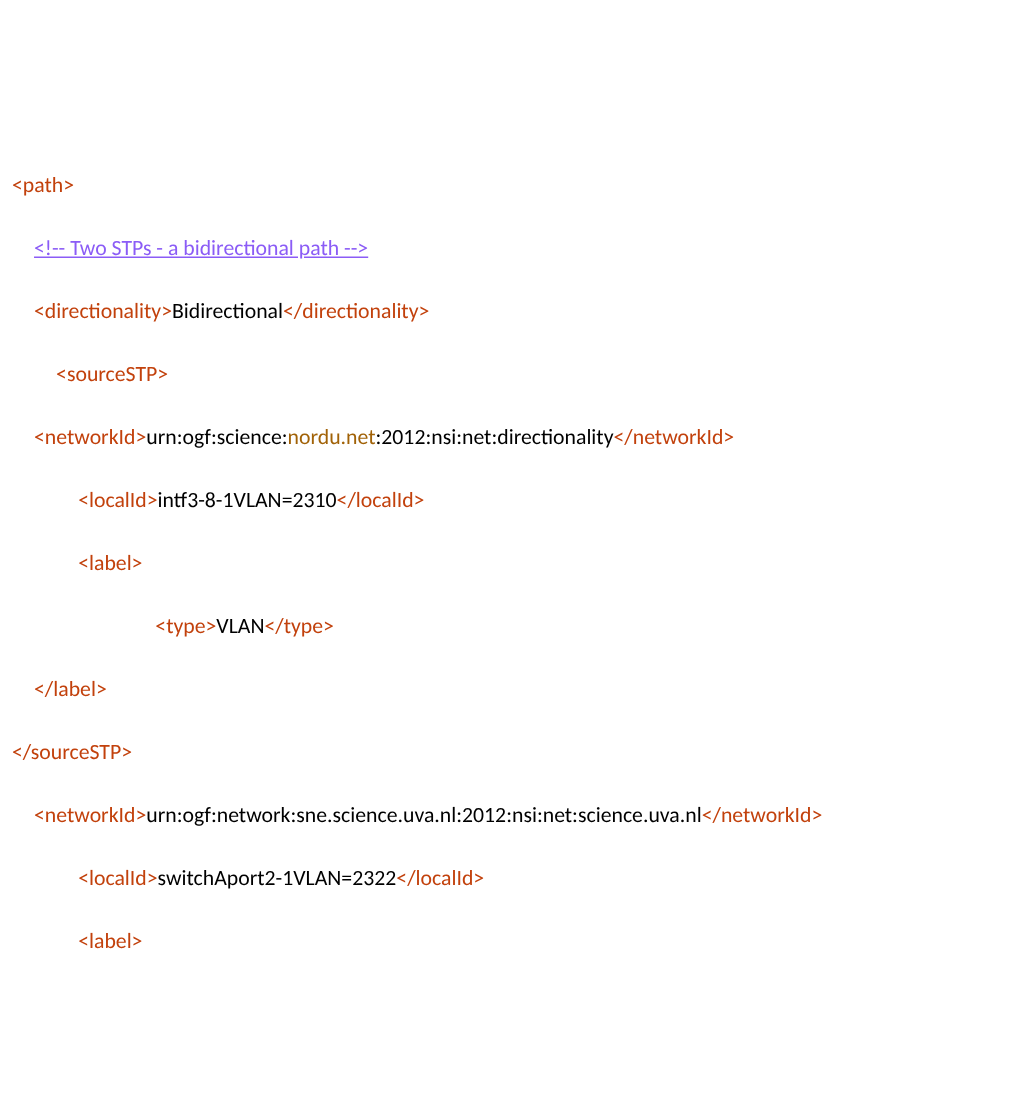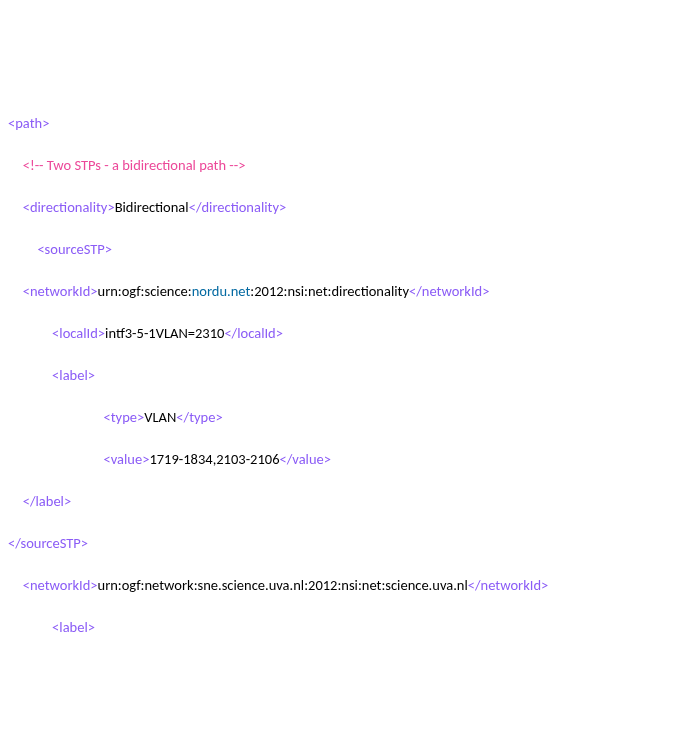--- a/index.html
+++ b/index.html
@@ -11,46 +11,46 @@
     line-height: 1.45;
     color: #000;
     white-space: pre;
   }
   .code-block {
     display: block;
   }
   .line {
     display: block;
   }
-  .brown { color: #8b5cf6; }
-  .blue { color: #0369a1; }
-  .green { color: #ec4899; }
+  .brown { color: #c2410c; }
+  .blue { color: #a16207; }
+  .green { color: #8b5cf6; text-decoration: underline; }
   .i1 { margin-left: 2ch; }
   .i2 { margin-left: 4ch; }
   .i3 { margin-left: 6ch; }
   .i65 { margin-left: 13ch; }
 </style>
 </head>
 <body>
 
 
 
 <div class="code-block">
 <span class="line"><span class="brown">&lt;path&gt;</span></span>
 <span class="line i1"><span class="green">&lt;!-- Two STPs - a bidirectional path --&gt;</span></span>
 <span class="line i1"><span class="brown">&lt;directionality&gt;</span><span>Bidirectional</span><span class="brown">&lt;/directionality&gt;</span></span>
 <span class="line i2"><span class="brown">&lt;sourceSTP&gt;</span></span>
 <span class="line i1"><span class="brown">&lt;networkId&gt;</span><span>urn:ogf:science:</span><span class="blue">nordu.net</span><span>:2012:nsi:net:directionality</span><span class="brown">&lt;/networkId&gt;</span></span>
-<span class="line i3"><span class="brown">&lt;localId&gt;</span><span>intf3-5-1VLAN=2310</span><span class="brown">&lt;/localId&gt;</span></span>
+<span class="line i3"><span class="brown">&lt;localId&gt;</span><span>intf3-8-1VLAN=2310</span><span class="brown">&lt;/localId&gt;</span></span>
 <span class="line i3"><span class="brown">&lt;label&gt;</span></span>
 <span class="line i65"><span class="brown">&lt;type&gt;</span><span>VLAN</span><span class="brown">&lt;/type&gt;</span></span>
-<span class="line i65"><span class="brown">&lt;value&gt;</span><span>1719-1834,2103-2106</span><span class="brown">&lt;/value&gt;</span></span>
 <span class="line i1"><span class="brown">&lt;/label&gt;</span></span>
 <span class="line"><span class="brown">&lt;/sourceSTP&gt;</span></span>
 <span class="line i1"><span class="brown">&lt;networkId&gt;</span><span>urn:ogf:network:sne.science.uva.nl:2012:nsi:net:science.uva.nl</span><span class="brown">&lt;/networkId&gt;</span></span>
+<span class="line i3"><span class="brown">&lt;localId&gt;</span><span>switchAport2-1VLAN=2322</span><span class="brown">&lt;/localId&gt;</span></span>
 <span class="line i3"><span class="brown">&lt;label&gt;</span></span>
 
 
 
 
 
 
 
 
 

